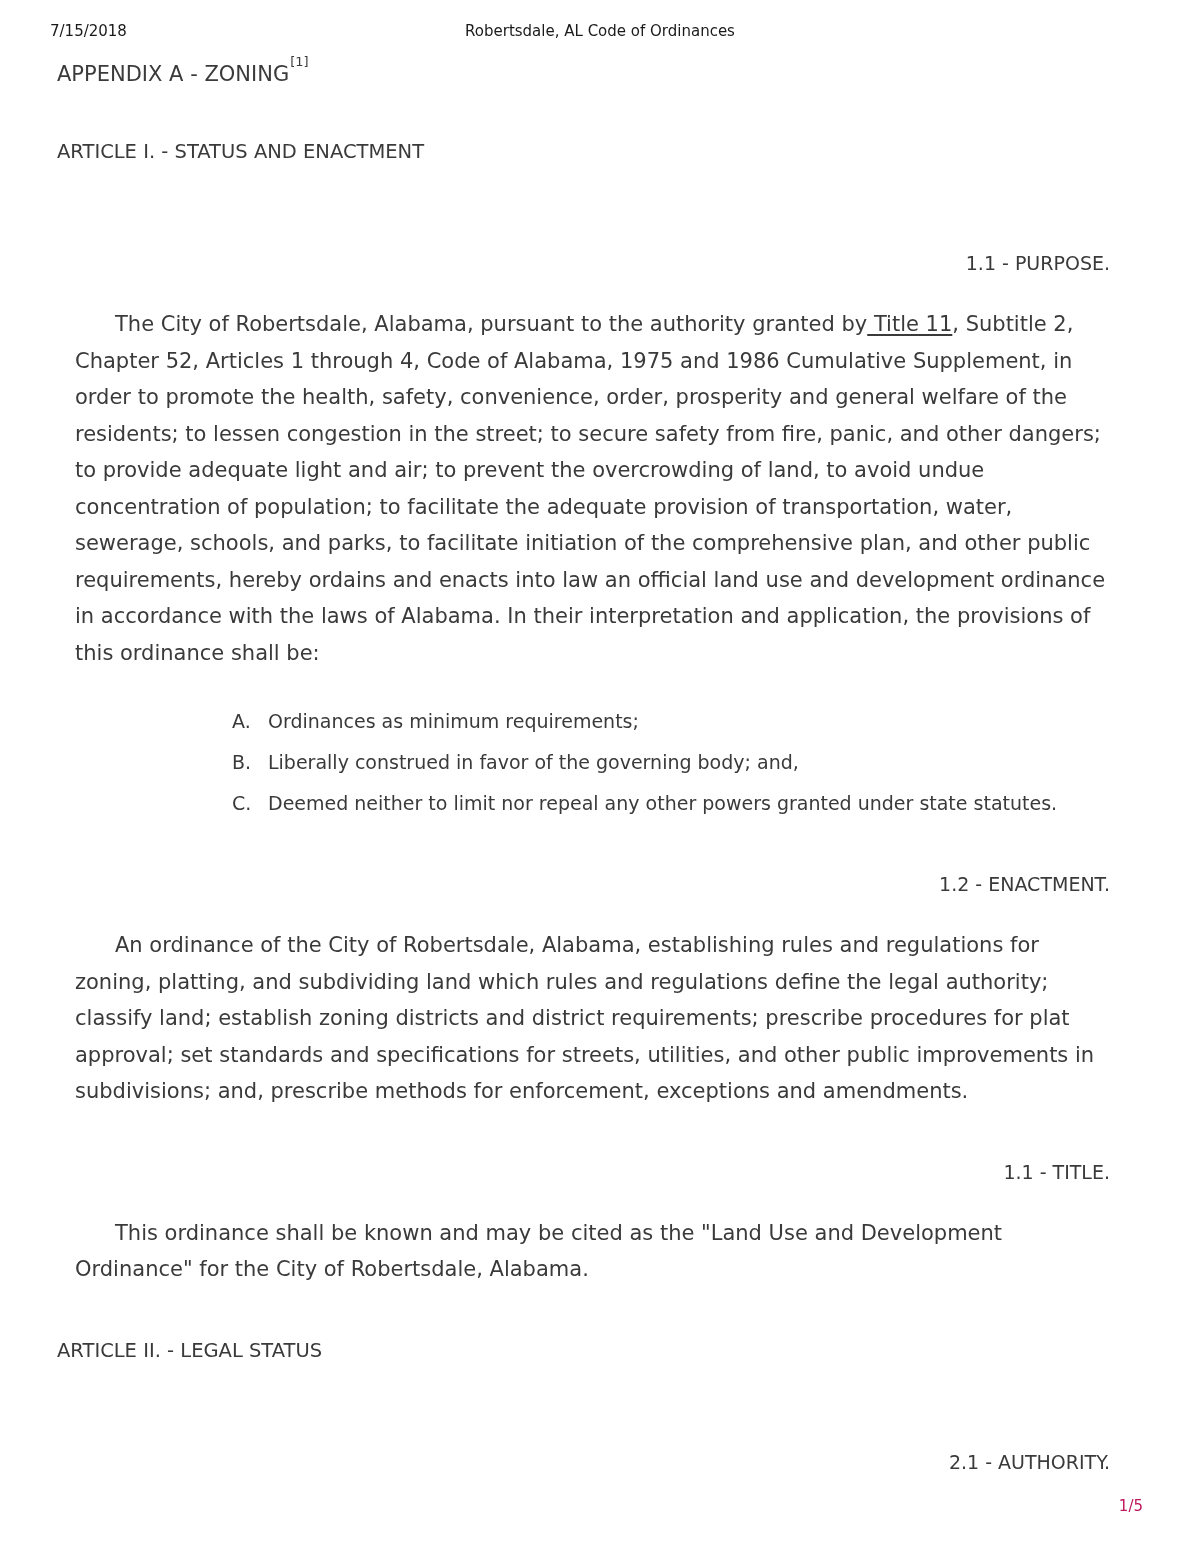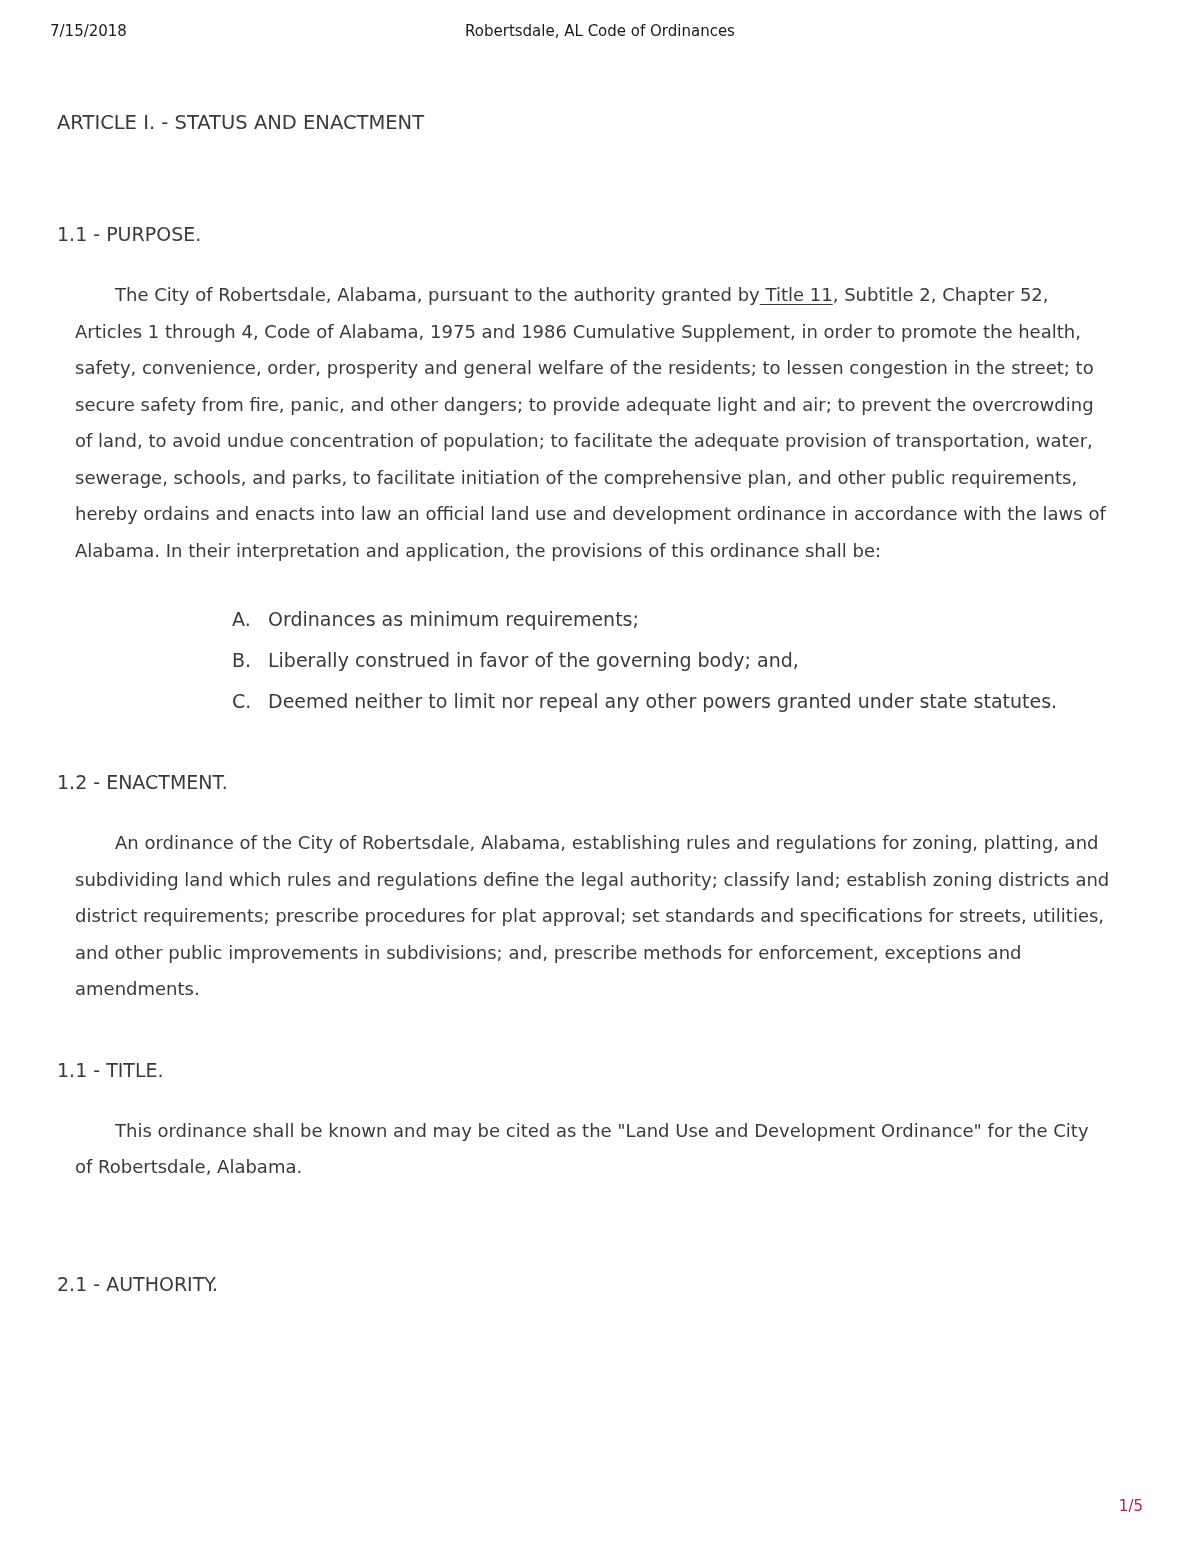--- a/index.html
+++ b/index.html
@@ -60,26 +60,27 @@
     font-size: 19.5px;
     line-height: 26px;
     margin: 50px 0 0 0;
     font-weight: 400;
   }
   .section-heading {
     font-size: 19px;
     line-height: 25px;
     margin: 50px 0 0 0;
     font-weight: 400;
+    text-align: right;
   }
   .section-heading.after-article {
     margin-top: 86px;
   }
   .body-paragraph {
-    font-size: 18px;
+    font-size: 21px;
     line-height: 36.5px;
     margin: 30px 0 0 18px;
     text-indent: 40px;
     color: #3a3a3a;
   }
   .body-paragraph a {
     color: inherit;
     text-decoration: underline;
     text-underline-offset: 3px;
   }
@@ -114,20 +115,21 @@
 
 <div class="page">
 
   <div class="print-header">
     <span class="print-date">7/15/2018</span>
     <span class="print-title">Robertsdale, AL Code of Ordinances</span>
   </div>
 
   <div class="doc">
 
+    <h1 class="appendix-title"><span>APPENDIX A - ZONING</span><sup class="footnote-ref">[1]</sup></h1>
 
     <h2 class="article-title">ARTICLE I. - STATUS AND ENACTMENT</h2>
 
     <h3 class="section-heading after-article">1.1 - PURPOSE.</h3>
 
     <p class="body-paragraph"><span>The City of Robertsdale, Alabama, pursuant to the authority granted by</span><a href="#"> Title 11</a><span>, Subtitle 2, Chapter 52, Articles 1 through 4, Code of Alabama, 1975 and 1986 Cumulative Supplement, in order to promote the health, safety, convenience, order, prosperity and general welfare of the residents; to lessen congestion in the street; to secure safety from fire, panic, and other dangers; to provide adequate light and air; to prevent the overcrowding of land, to avoid undue concentration of population; to facilitate the adequate provision of transportation, water, sewerage, schools, and parks, to facilitate initiation of the comprehensive plan, and other public requirements, hereby ordains and enacts into law an official land use and development ordinance in accordance with the laws of Alabama. In their interpretation and application, the provisions of this ordinance shall be:</span></p>
 
     <ul class="ordinance-list">
       <li class="list-item">
         <span class="item-marker">A.</span>
@@ -144,20 +146,21 @@
     </ul>
 
     <h3 class="section-heading">1.2 - ENACTMENT.</h3>
 
     <p class="body-paragraph">An ordinance of the City of Robertsdale, Alabama, establishing rules and regulations for zoning, platting, and subdividing land which rules and regulations define the legal authority; classify land; establish zoning districts and district requirements; prescribe procedures for plat approval; set standards and specifications for streets, utilities, and other public improvements in subdivisions; and, prescribe methods for enforcement, exceptions and amendments.</p>
 
     <h3 class="section-heading">1.1 - TITLE.</h3>
 
     <p class="body-paragraph">This ordinance shall be known and may be cited as the "Land Use and Development Ordinance" for the City of Robertsdale, Alabama.</p>
 
+    <h2 class="article-title">ARTICLE II. - LEGAL STATUS</h2>
 
     <h3 class="section-heading after-article">2.1 - AUTHORITY.</h3>
 
   </div>
 
   <div class="print-footer">1/5</div>
 
 </div>
 
 </body></html>

